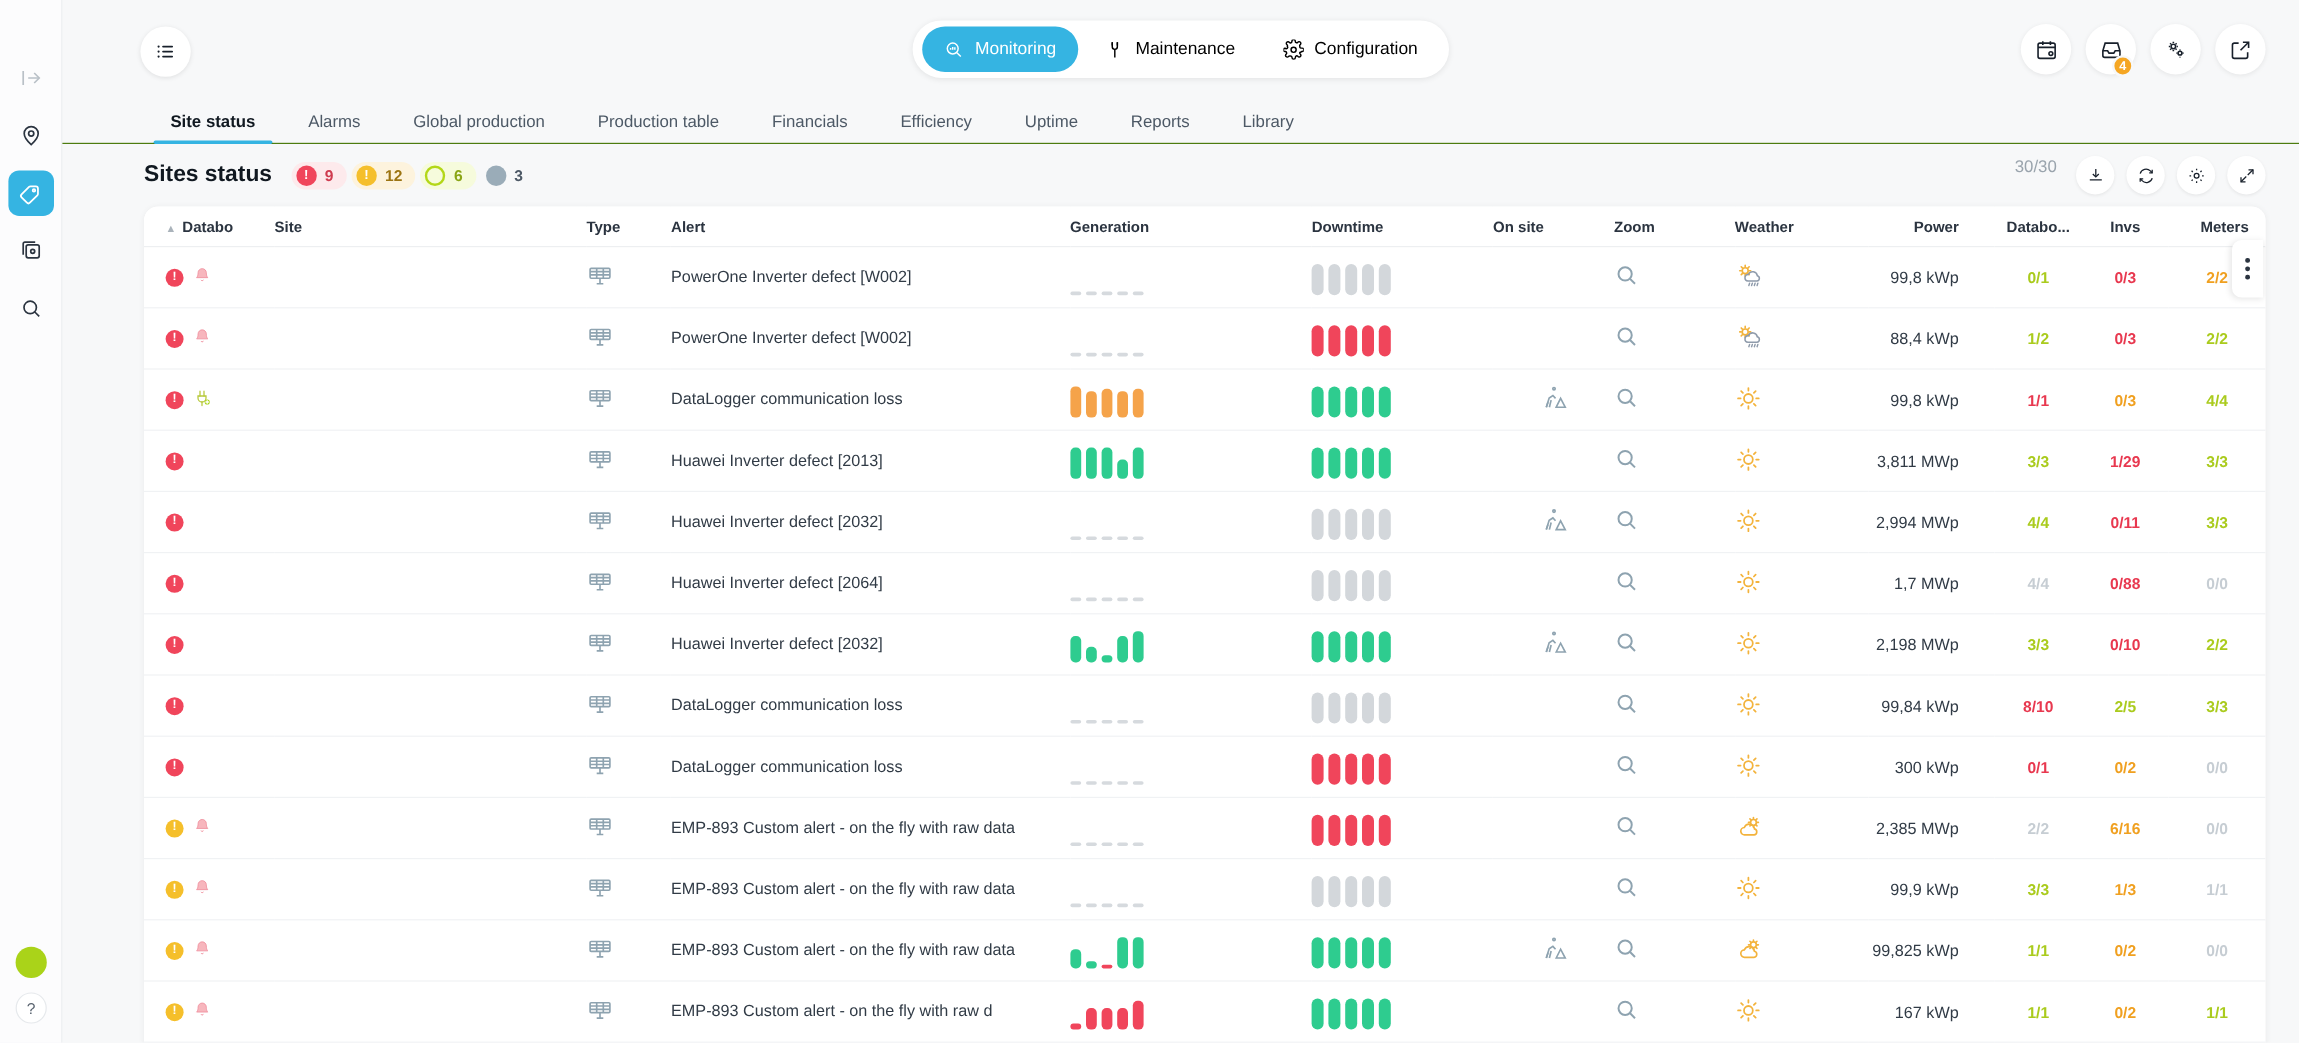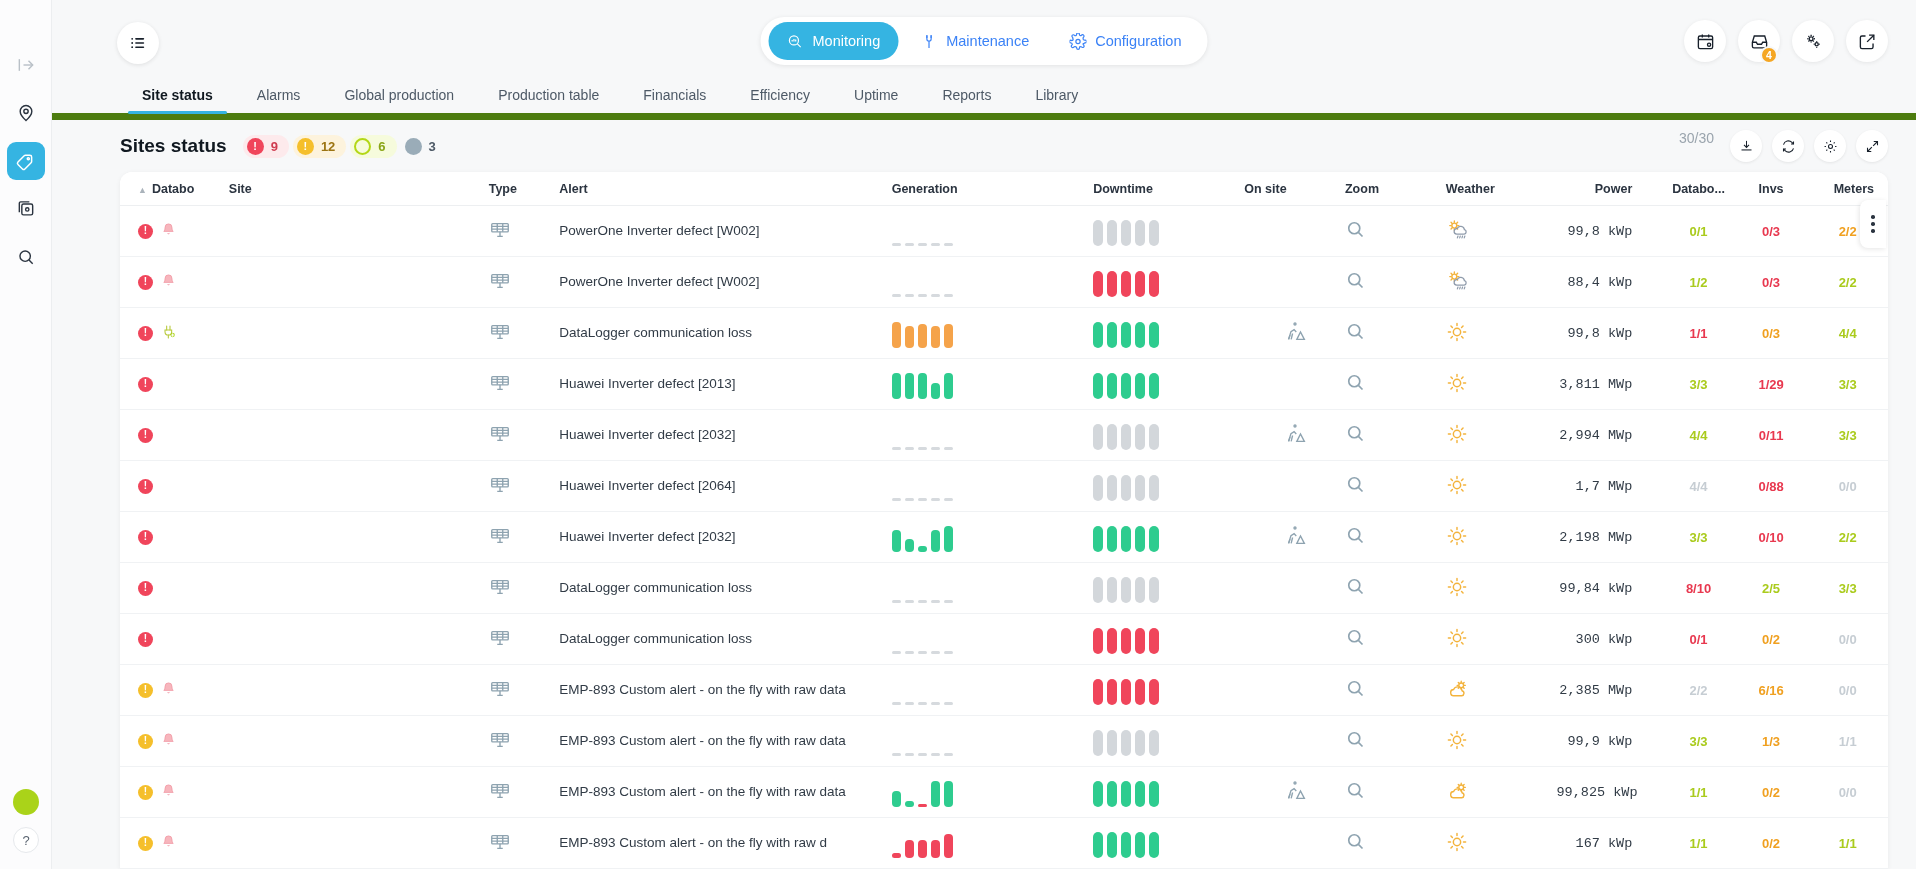--- a/index.html
+++ b/index.html
@@ -51,21 +51,21 @@
   }
   #modeswitch {
     position: absolute; left: 50%; transform: translateX(-50%); top: 17px;
     height: 48px; background: #fff; border-radius: 26px;
     box-shadow: 0 1px 5px rgba(0,0,0,.09);
     display: flex; align-items: center; padding: 5px 8px; gap: 4px;
   }
   .mode {
     display: flex; align-items: center; gap: 9px;
     height: 38px; padding: 0 18px; border-radius: 19px;
-    font-size: 14.5px; color: #3b82f6; cursor: pointer; white-space: nowrap;
+    font-size: 14.5px; color: #000000; cursor: pointer; white-space: nowrap;
   }
   .mode.sel { background: #35b4e2; color: #fff; }
   .mode svg { fill: none; stroke: currentColor; stroke-width: 1.7; }
 
   #topicons { position: absolute; right: 28px; top: 20px; display: flex; gap: 12px; }
   .ticon {
     width: 42px; height: 42px; border-radius: 50%; background: #fff;
     box-shadow: 0 1px 4px rgba(0,0,0,.08);
     display: flex; align-items: center; justify-content: center;
     cursor: pointer; position: relative;
@@ -75,21 +75,21 @@
     position: absolute; bottom: -2px; right: 2px;
     min-width: 18px; height: 18px; border-radius: 9px;
     background: #f5a623; color: #fff; font-size: 10.5px; font-weight: 700;
     display: flex; align-items: center; justify-content: center;
     border: 2px solid #f7f8f9; padding: 0 3px;
   }
 
   
   #tabs {
     height: 38px; flex: 0 0 38px; display: flex; align-items: flex-end;
-    padding-left: 68px; gap: 0; border-bottom: 7px solid #4d7c0f;
+    padding-left: 68px; gap: 0; border-bottom: 1px solid #4d7c0f;
   }
   .tab {
     padding: 0 22px 10px 22px; font-size: 14px; color: #4d5966;
     cursor: pointer; white-space: nowrap; position: relative;
   }
   .tab.active { color: #101820; font-weight: 700; }
   .tab.active::after {
     content: ""; position: absolute; left: 8px; right: 8px; bottom: -1px;
     height: 3px; background: #35b4e2; border-radius: 2px;
   }
@@ -162,21 +162,21 @@
   .panel-icon svg { stroke: #8ea3b0; fill: none; stroke-width: 1.5; }
   .alert-txt { color: #313b46; line-height: 1.32; padding-right: 14px; }
 
   
   .bars { display: flex; align-items: flex-end; gap: 4px; height: 30px; }
   .bar { width: 9px; border-radius: 4px; }
   .bars .stub { width: 9px; height: 3px; background: #d6dade; border-radius: 2px; }
   .downbars .bar { border-radius: 5px; width: 10px; }
 
   .cc { text-align: center; }
-  .pw { text-align: right; padding-right: 30px; white-space: nowrap; color:#313b46;font-family:Liberation Mono, monospace;}
+  .pw { text-align: right; padding-right: 30px; white-space: nowrap; color:#313b46;}
   .ratio { font-size: 13px; font-weight: 700; text-align: center; }
   .g { color: #aacb1d; } .r { color: #e8384f; } .o { color: #f0a020; } .x { color: #c6cdd3; }
 
   .mag svg { stroke: #8ea3b0; fill: none; stroke-width: 1.9; }
   .onsite svg { stroke: #8ea3b0; fill: none; stroke-width: 1.5; }
 
   #kebab {
     position: absolute; right: 2px; top: 28px;
     width: 26px; height: 48px; background: #fff; border-radius: 8px 0 0 8px;
     box-shadow: -1px 1px 5px rgba(0,0,0,.10);

